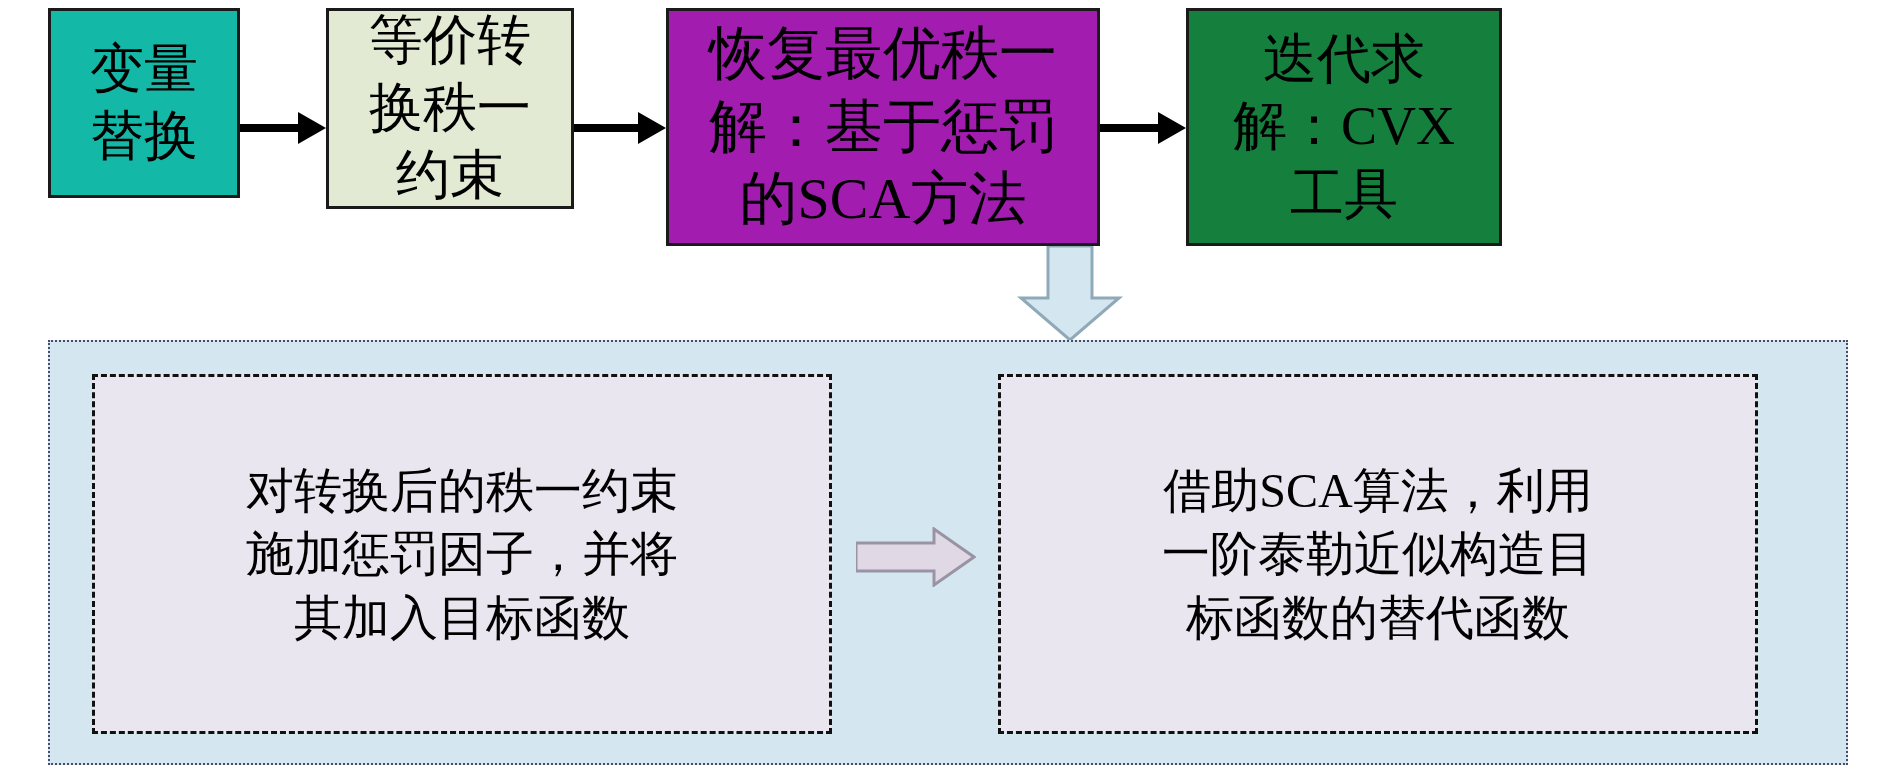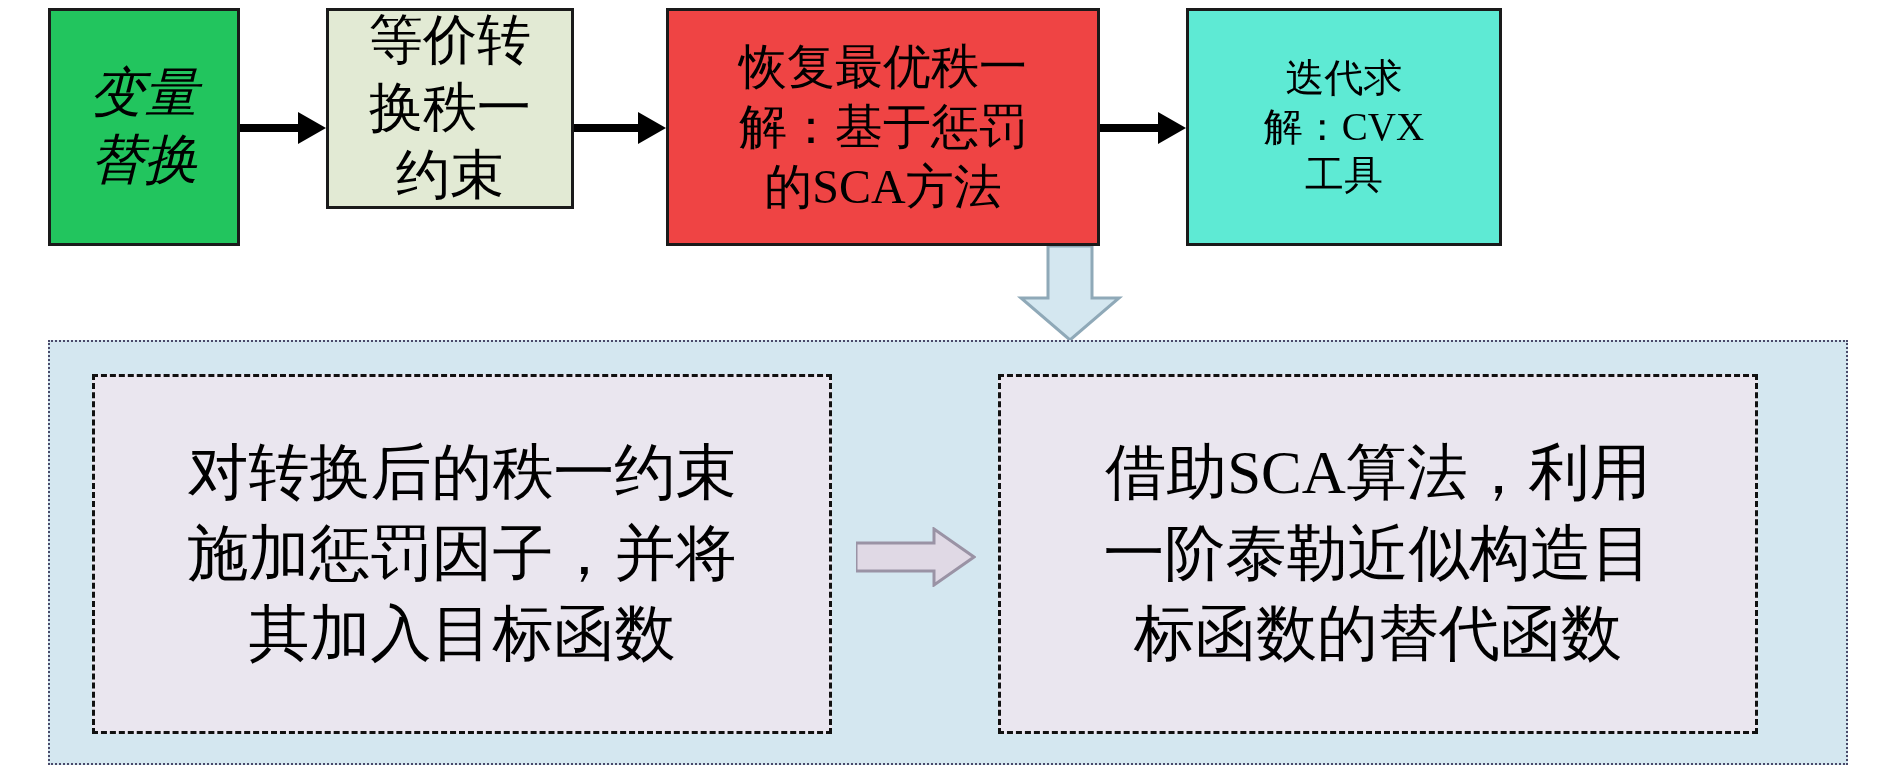--- a/index.html
+++ b/index.html
@@ -46,48 +46,47 @@
 
   .flow-box .txt {
     display: block;
     white-space: pre-line;
   }
 
   #box-0 {
     left: 48px;
     top: 0px;
     width: 192px;
-    height: 238px;
-    background: #22c55e;
+    height: 190px;
+    background: #14b8a6;
     font-size: 54px;
-    font-style: italic;
   }
   #box-1 {
     left: 326px;
     top: 0px;
     width: 248px;
     height: 201px;
     background: #e2ead4;
     font-size: 54px;
   }
   #box-2 {
     left: 666px;
     top: 0px;
     width: 434px;
     height: 238px;
-    background: #ef4444;
-    font-size: 48px;
+    background: #a21caf;
+    font-size: 58px;
   }
   #box-3 {
     left: 1186px;
     top: 0px;
     width: 316px;
     height: 238px;
-    background: #5eead4;
-    font-size: 39px;
+    background: #15803d;
+    font-size: 54px;
   }
 
   
   .h-arrow {
     position: absolute;
     top: 104px;
     height: 32px;
   }
   .h-arrow .shaft {
     position: absolute;
@@ -143,21 +142,21 @@
     position: absolute;
     top: 32px;
     height: 360px;
     border: 3px dashed #111111;
     box-sizing: border-box;
     background: #eae6ef;
     display: flex;
     align-items: center;
     justify-content: center;
     text-align: center;
-    font-size: 61px;
+    font-size: 48px;
     line-height: 1.32;
     color: #000000;
     padding: 14px 10px;
   }
   .detail-box .txt { display: block; white-space: pre-line; }
 
   #detail-0 {
     left: 42px;
     width: 740px;
   }

